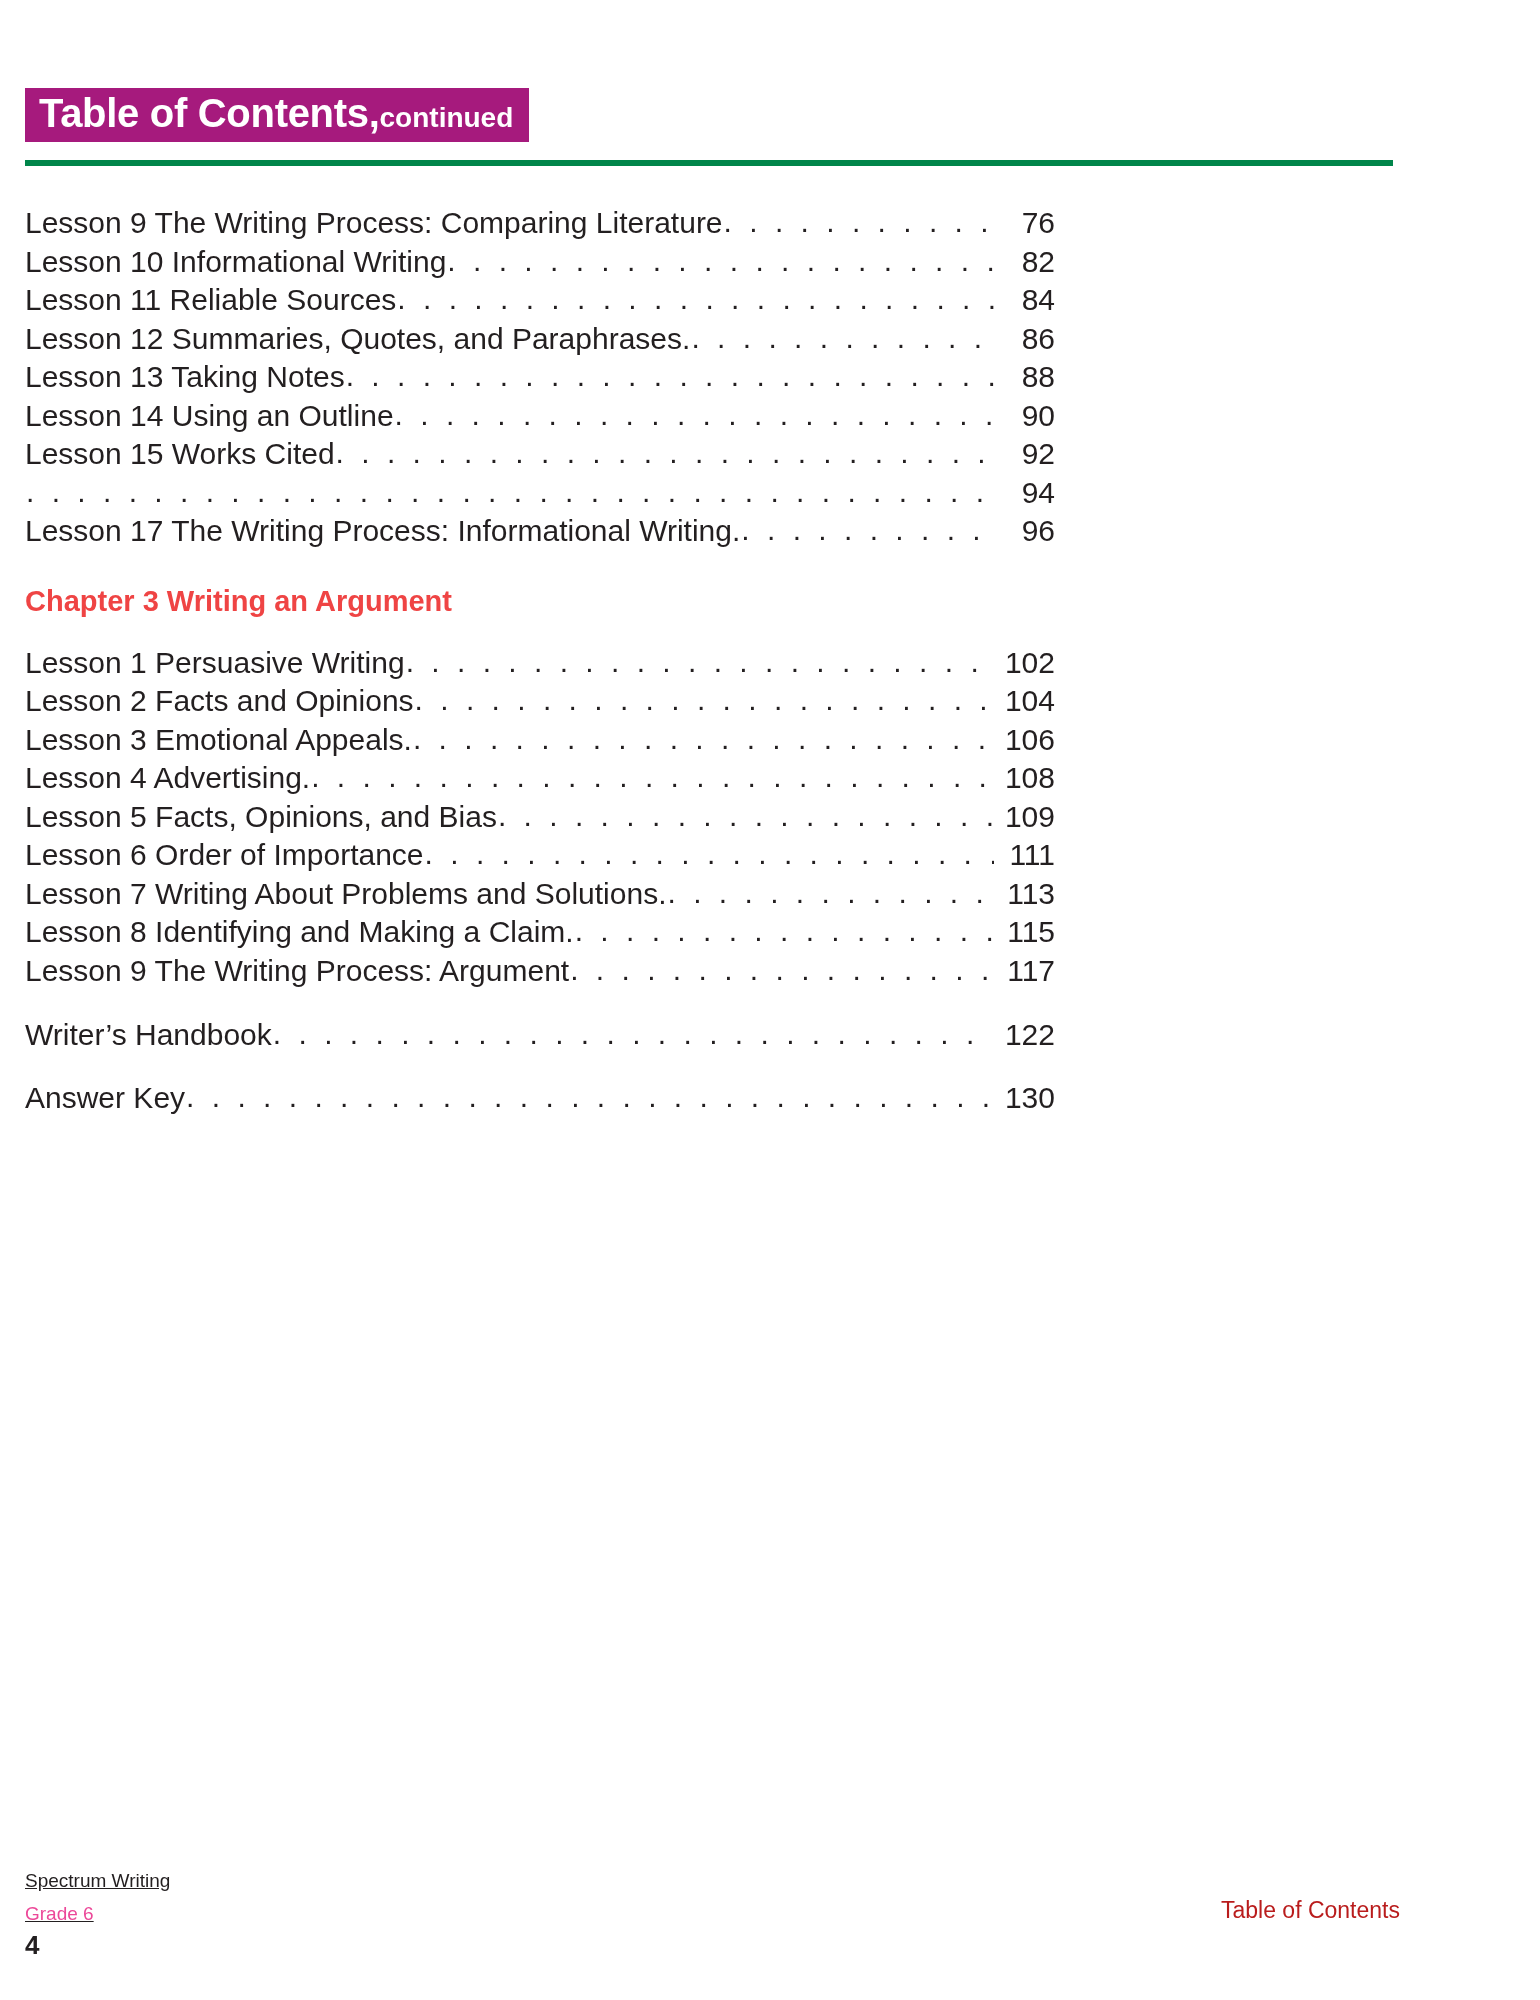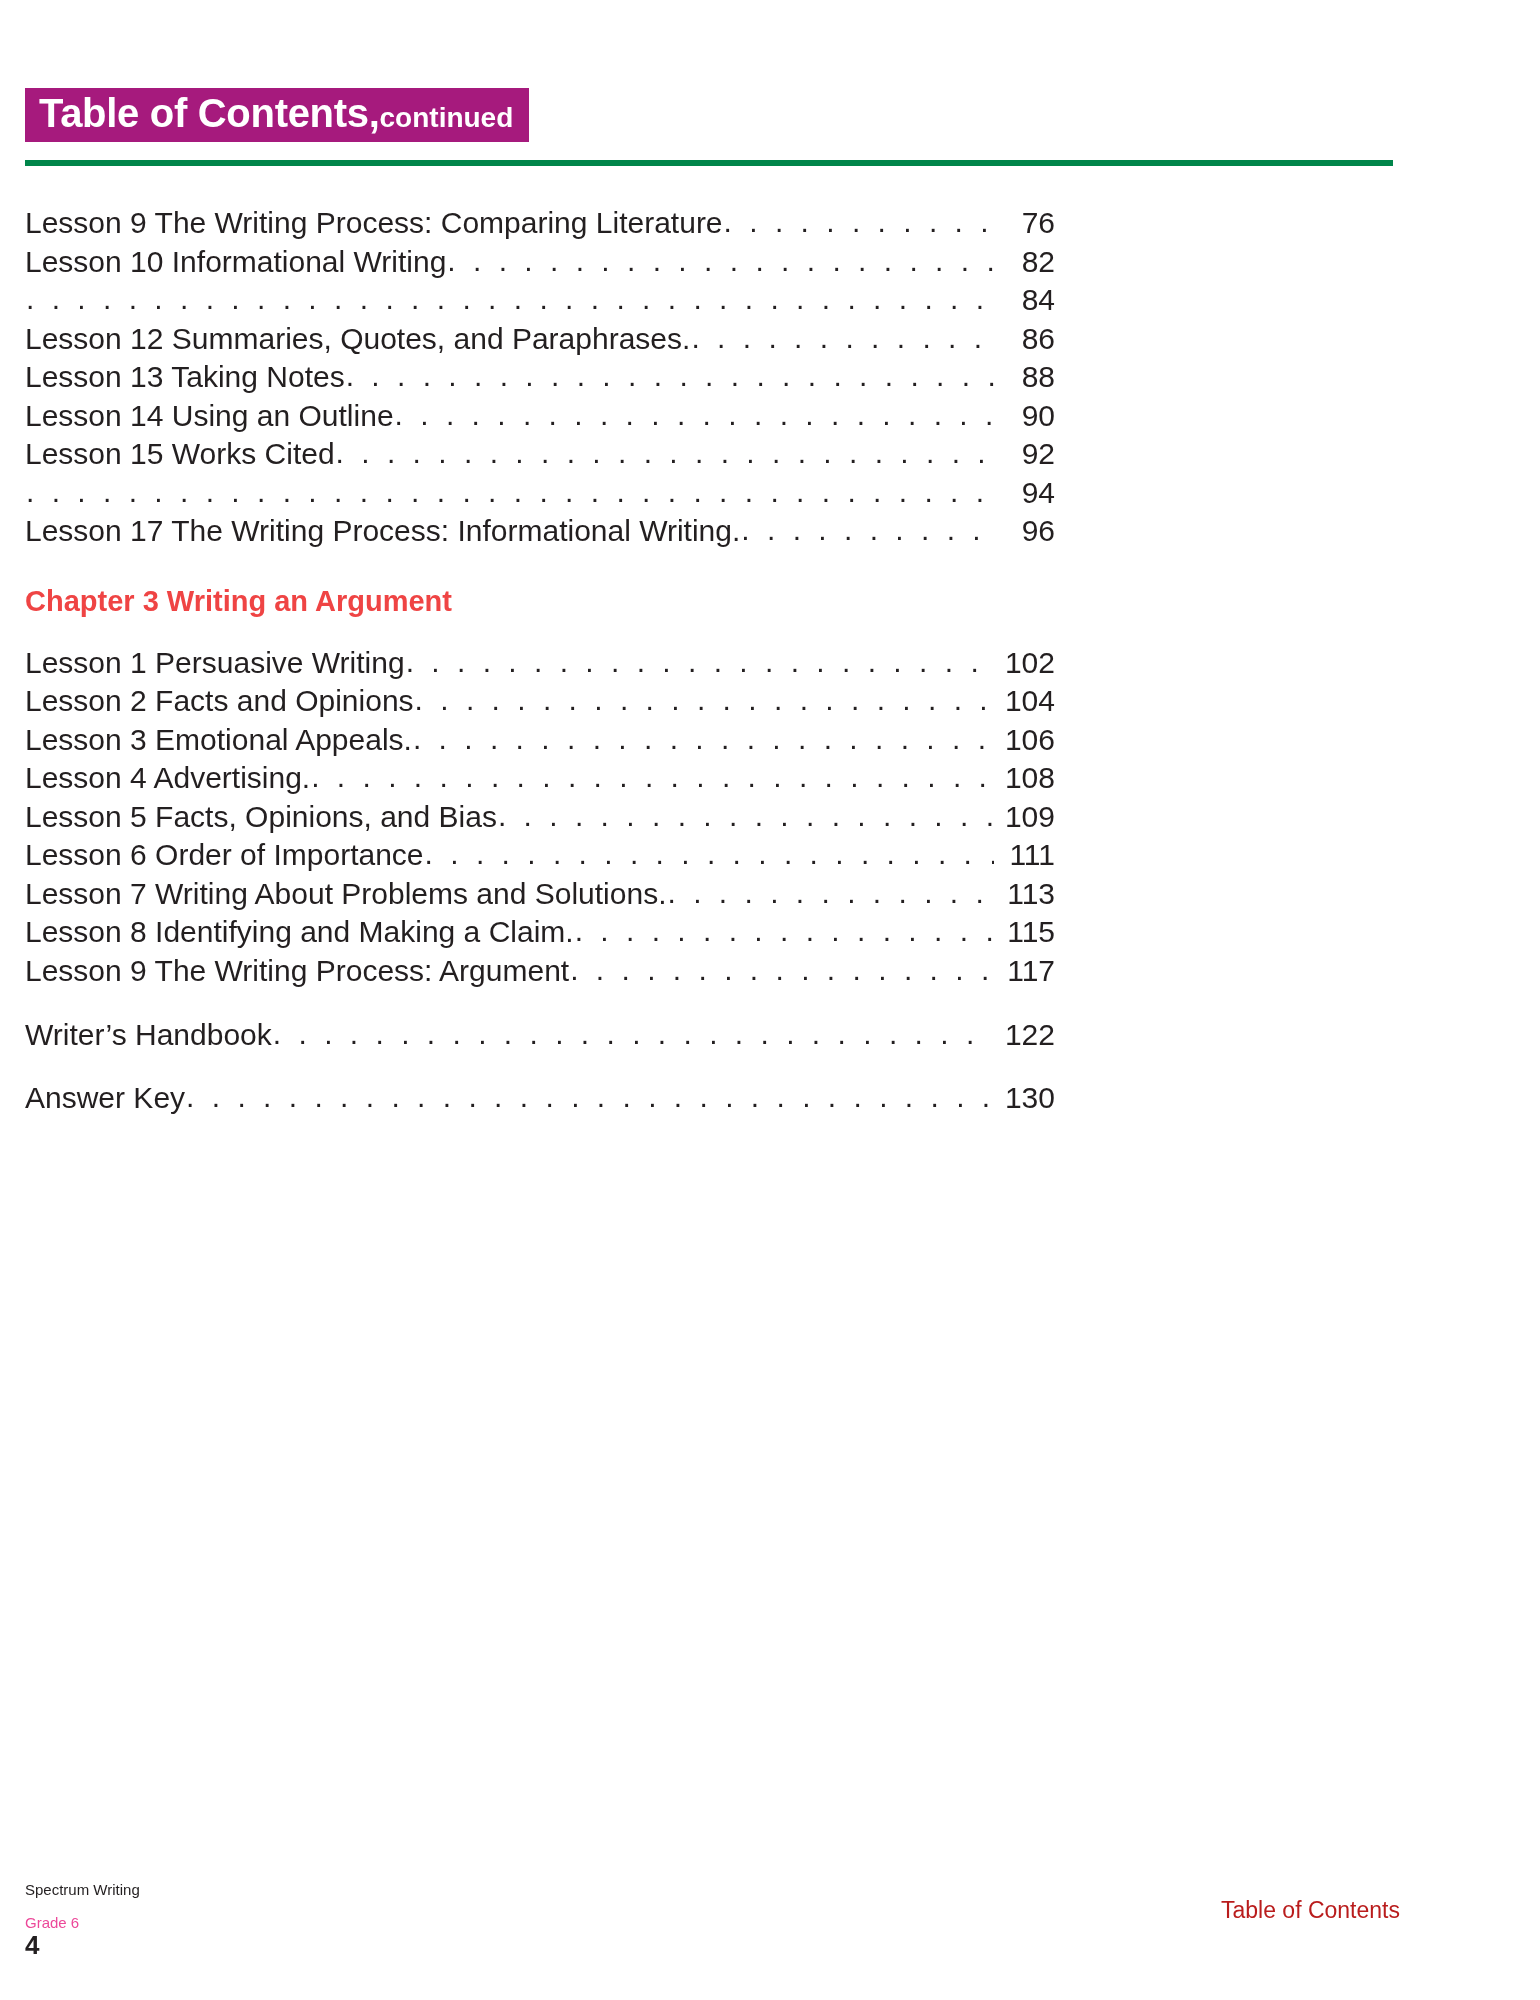--- a/index.html
+++ b/index.html
@@ -113,24 +113,25 @@
   .footer {
     position: absolute;
     left: 25px;
     bottom: 36px;
     width: 1375px;
     height: 100px;
   }
   .footer-left {
     position: absolute;
     left: 0;
-    top: 9px;
-    font-size: 15px;
+    top: 0;
+    font-size: 19px;
     line-height: 33px;
     color: #231f20;
+    text-decoration: underline;
   }
   .footer-left .grade {
     color: #ec4899;
   }
   .footer-pagenum {
     position: absolute;
     left: 0;
     top: 66px;
     font-size: 26px;
     font-weight: bold;
@@ -163,20 +164,21 @@
         <span class="label">Lesson 9 The Writing Process: Comparing Literature</span>
         <span class="leader">. . . . . . . . . . . . . . . . . . . . . . . . . . . . . . . . . . . . . . . . . . . . . . . . . . . . . . . . . . .</span>
         <span class="page-num">76</span>
       </div>
       <div class="entry">
         <span class="label">Lesson 10 Informational Writing</span>
         <span class="leader">. . . . . . . . . . . . . . . . . . . . . . . . . . . . . . . . . . . . . . . . . . . . . . . . . . . . . . . . . . .</span>
         <span class="page-num">82</span>
       </div>
       <div class="entry">
+        <span class="label">Lesson 11 Reliable Sources</span>
         <span class="leader">. . . . . . . . . . . . . . . . . . . . . . . . . . . . . . . . . . . . . . . . . . . . . . . . . . . . . . . . . . .</span>
         <span class="page-num">84</span>
       </div>
       <div class="entry">
         <span class="label">Lesson 12 Summaries, Quotes, and Paraphrases.</span>
         <span class="leader">. . . . . . . . . . . . . . . . . . . . . . . . . . . . . . . . . . . . . . . . . . . . . . . . . . . . . . . . . . .</span>
         <span class="page-num">86</span>
       </div>
       <div class="entry">
         <span class="label">Lesson 13 Taking Notes</span>

